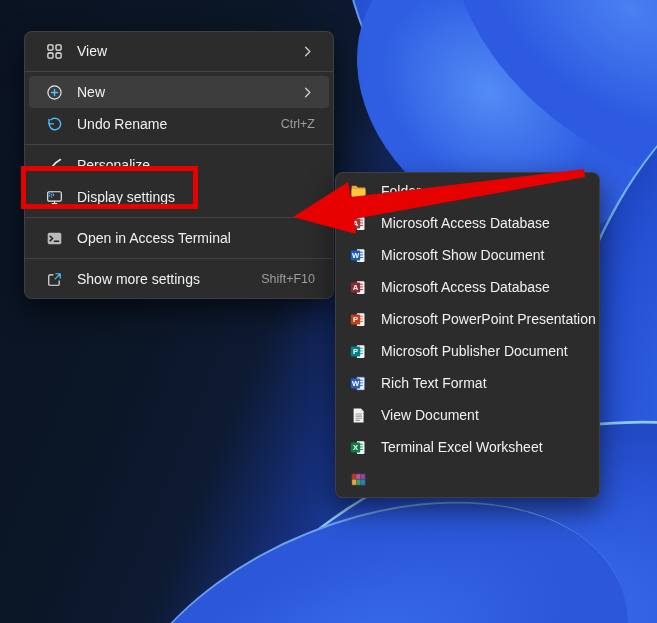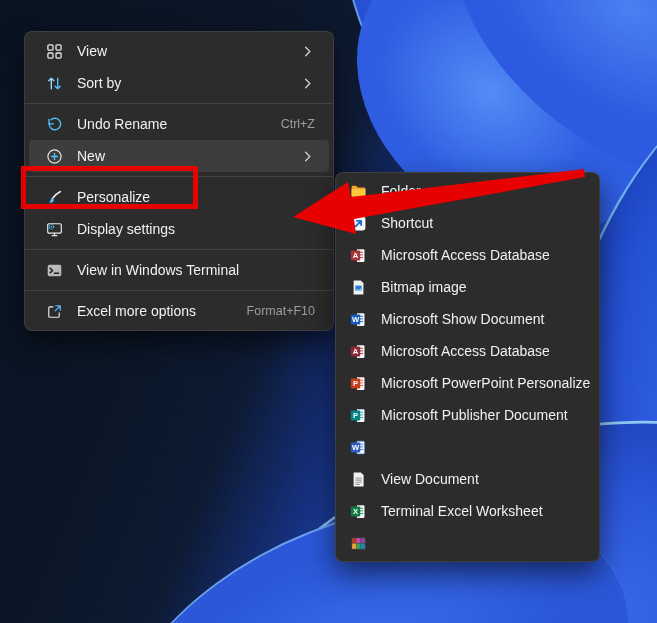--- a/index.html
+++ b/index.html
@@ -83,58 +83,44 @@
             <rect x="9.4" y="9.4" width="4.8" height="4.8" rx="1"></rect>
           </svg>
         </span>
         <span class="lbl">View</span>
         <span class="chev">
           <svg viewBox="0 0 16 16" fill="none" stroke="#cfcfcf" stroke-width="1.4" stroke-linecap="round" stroke-linejoin="round">
             <path d="M6 3.5 10.5 8 6 12.5"></path>
           </svg>
         </span>
       </div>
-      <div class="menu-row">
-        <span class="icn">
-          <svg viewBox="0 0 16 16" fill="none" stroke="#4cc2ff" stroke-width="1.3" stroke-linecap="round" stroke-linejoin="round">
-            <path d="M5 13V3M5 3 2.6 5.4M5 3l2.4 2.4" stroke="#9fd4ff"></path>
-            <path d="M11 3v10m0 0-2.4-2.4M11 13l2.4-2.4"></path>
-          </svg>
-        </span>
-        <span class="lbl">Sort by</span>
-        <span class="chev">
-          <svg viewBox="0 0 16 16" fill="none" stroke="#cfcfcf" stroke-width="1.4" stroke-linecap="round" stroke-linejoin="round">
-            <path d="M6 3.5 10.5 8 6 12.5"></path>
-          </svg>
-        </span>
-      </div>
-      <div class="separator"></div>
-      <div class="menu-row">
-        <span class="icn">
-          <svg viewBox="0 0 16 16" fill="none" stroke="#4cc2ff" stroke-width="1.3" stroke-linecap="round" stroke-linejoin="round">
-            <path d="M2.8 3.2v4.2H7"></path>
-            <path d="M3 7.2A5.4 5.4 0 1 0 4.7 3.6"></path>
-          </svg>
-        </span>
-        <span class="lbl">Undo Rename</span>
-        <span class="sc">Ctrl+Z</span>
-      </div>
+      <div class="separator"></div>
       <div class="menu-row highlighted">
         <span class="icn">
           <svg viewBox="0 0 16 16">
             <circle cx="8" cy="8" r="6.2" fill="none" stroke="#e9e9e9" stroke-width="1.1"></circle>
             <path d="M8 5.2v5.6M5.2 8h5.6" stroke="#4cc2ff" stroke-width="1.3" stroke-linecap="round"></path>
           </svg>
         </span>
         <span class="lbl">New</span>
         <span class="chev">
           <svg viewBox="0 0 16 16" fill="none" stroke="#cfcfcf" stroke-width="1.4" stroke-linecap="round" stroke-linejoin="round">
             <path d="M6 3.5 10.5 8 6 12.5"></path>
           </svg>
         </span>
+      </div>
+      <div class="menu-row">
+        <span class="icn">
+          <svg viewBox="0 0 16 16" fill="none" stroke="#4cc2ff" stroke-width="1.3" stroke-linecap="round" stroke-linejoin="round">
+            <path d="M2.8 3.2v4.2H7"></path>
+            <path d="M3 7.2A5.4 5.4 0 1 0 4.7 3.6"></path>
+          </svg>
+        </span>
+        <span class="lbl">Undo Rename</span>
+        <span class="sc">Ctrl+Z</span>
       </div>
       <div class="separator"></div>
       <div class="menu-row">
         <span class="icn">
           <svg viewBox="0 0 16 16" fill="none">
             <path d="M13.6 2.4c-2.6 1.4-6 4.4-7.6 6.6" stroke="#e9e9e9" stroke-width="1.5" stroke-linecap="round"></path>
             <path d="M6.2 8.8c-1.4.3-2 1.4-2.3 2.8-.1.7-.6 1.1-1.3 1.3 1.1.1 3.1.3 4.1-.8.8-.9.8-2.1.3-2.8z" fill="#4cc2ff"></path>
           </svg>
         </span>
         <span class="lbl">Personalize</span>
@@ -152,80 +138,60 @@
       </div>
       <div class="separator"></div>
       <div class="menu-row">
         <span class="icn">
           <svg viewBox="0 0 16 16">
             <rect x="1.6" y="2.6" width="12.8" height="10.8" rx="1.6" fill="#b9b9b9"></rect>
             <path d="M4 6l2.2 2L4 10" stroke="#1f1f1f" stroke-width="1.5" fill="none" stroke-linecap="round" stroke-linejoin="round"></path>
             <path d="M8 10.6h3.8" stroke="#1f1f1f" stroke-width="1.5" stroke-linecap="round"></path>
           </svg>
         </span>
-        <span class="lbl">View in Windows Terminal</span>
+        <span class="lbl">Open in Access Terminal</span>
       </div>
       <div class="separator"></div>
       <div class="menu-row">
         <span class="icn">
           <svg viewBox="0 0 16 16" fill="none" stroke="#e9e9e9" stroke-width="1.1">
             <path d="M7 3.6H3.6a1 1 0 0 0-1 1v7.8a1 1 0 0 0 1 1h7.8a1 1 0 0 0 1-1V9"></path>
             <path d="M9.2 2.6h4.2v4.2M13.2 2.8 8.6 7.4" stroke="#4cc2ff" stroke-linecap="round" stroke-linejoin="round"></path>
           </svg>
         </span>
-        <span class="lbl">Excel more options</span>
-        <span class="sc">Format+F10</span>
+        <span class="lbl">Show more settings</span>
+        <span class="sc">Shift+F10</span>
       </div>
     </nav>
   <nav class="menu" id="submenu">
       <div class="menu-row">
         <span class="icn">
           <svg viewBox="0 0 16 16">
             <path d="M1.5 3.6a1 1 0 0 1 1-1h3.3l1.6 1.6h6.1a1 1 0 0 1 1 1v6.6a1.2 1.2 0 0 1-1.2 1.2H2.7a1.2 1.2 0 0 1-1.2-1.2z" fill="#f0a22e"></path>
             <path d="M1.5 5.9h13v5.9a1.2 1.2 0 0 1-1.2 1.2H2.7a1.2 1.2 0 0 1-1.2-1.2z" fill="#ffc83d"></path>
           </svg>
         </span>
         <span class="lbl">Folder</span>
-      </div>
-      <div class="menu-row">
-        <span class="icn">
-          <svg viewBox="0 0 16 16">
-            <rect x="1.5" y="1.5" width="13" height="13" rx="2.6" fill="#f4f6fb"></rect>
-            <path d="M5.4 10.6 10 6M6.5 5.5h4v4" stroke="#1e6fd9" stroke-width="1.7" fill="none" stroke-linecap="round" stroke-linejoin="round"></path>
-          </svg>
-        </span>
-        <span class="lbl">Shortcut</span>
       </div>
       <div class="menu-row">
         <span class="icn">
           <svg viewBox="0 0 16 16">
             <path d="M6.5 2h6.2a.9.9 0 0 1 .9.9v10.2a.9.9 0 0 1-.9.9H6.5z" fill="#f5f5f5"></path>
             <rect x="8.2" y="4.4" width="4" height="1" fill="#c25053"></rect>
             <rect x="8.2" y="6.9" width="4" height="1" fill="#c25053"></rect>
             <rect x="8.2" y="9.4" width="4" height="1" fill="#c25053"></rect>
             <rect x="0.8" y="3.2" width="8.8" height="9.6" rx="1" fill="#a4373a"></rect>
             <text x="5.2" y="10.6" font-size="7.2" font-weight="bold" fill="#fff" text-anchor="middle" font-family="Liberation Sans,sans-serif">A</text>
           </svg>
         </span>
         <span class="lbl">Microsoft Access Database</span>
       </div>
       <div class="menu-row">
         <span class="icn">
           <svg viewBox="0 0 16 16">
-            <path d="M3.4 1.5h6.6l2.6 2.6v10.4H3.4z" fill="#f2f2f2"></path>
-            <path d="M10 1.5v2.6h2.6" fill="#d8d8d8"></path>
-            <rect x="5" y="6.2" width="6" height="4.8" fill="#2b7cd3"></rect>
-            <path d="M5 11l2-1.8 1.4 1.2L10.2 8.6l.8.9V11z" fill="#8fd0f8"></path>
-          </svg>
-        </span>
-        <span class="lbl">Bitmap image</span>
-      </div>
-      <div class="menu-row">
-        <span class="icn">
-          <svg viewBox="0 0 16 16">
             <path d="M6.5 2h6.2a.9.9 0 0 1 .9.9v10.2a.9.9 0 0 1-.9.9H6.5z" fill="#f5f5f5"></path>
             <rect x="8.2" y="4.4" width="4" height="1" fill="#2b7cd3"></rect>
             <rect x="8.2" y="6.9" width="4" height="1" fill="#2b7cd3"></rect>
             <rect x="8.2" y="9.4" width="4" height="1" fill="#2b7cd3"></rect>
             <rect x="0.8" y="3.2" width="8.8" height="9.6" rx="1" fill="#185abd"></rect>
             <text x="5.2" y="10.6" font-size="7.2" font-weight="bold" fill="#fff" text-anchor="middle" font-family="Liberation Sans,sans-serif">W</text>
           </svg>
         </span>
         <span class="lbl">Microsoft Show Document</span>
       </div>
@@ -246,21 +212,21 @@
         <span class="icn">
           <svg viewBox="0 0 16 16">
             <path d="M6.5 2h6.2a.9.9 0 0 1 .9.9v10.2a.9.9 0 0 1-.9.9H6.5z" fill="#f5f5f5"></path>
             <rect x="8.2" y="4.4" width="4" height="1" fill="#ed6c47"></rect>
             <rect x="8.2" y="6.9" width="4" height="1" fill="#ed6c47"></rect>
             <rect x="8.2" y="9.4" width="4" height="1" fill="#ed6c47"></rect>
             <rect x="0.8" y="3.2" width="8.8" height="9.6" rx="1" fill="#c43e1c"></rect>
             <text x="5.2" y="10.6" font-size="7.2" font-weight="bold" fill="#fff" text-anchor="middle" font-family="Liberation Sans,sans-serif">P</text>
           </svg>
         </span>
-        <span class="lbl">Microsoft PowerPoint Personalize</span>
+        <span class="lbl">Microsoft PowerPoint Presentation</span>
       </div>
       <div class="menu-row">
         <span class="icn">
           <svg viewBox="0 0 16 16">
             <path d="M6.5 2h6.2a.9.9 0 0 1 .9.9v10.2a.9.9 0 0 1-.9.9H6.5z" fill="#f5f5f5"></path>
             <rect x="8.2" y="4.4" width="4" height="1" fill="#37b3b8"></rect>
             <rect x="8.2" y="6.9" width="4" height="1" fill="#37b3b8"></rect>
             <rect x="8.2" y="9.4" width="4" height="1" fill="#37b3b8"></rect>
             <rect x="0.8" y="3.2" width="8.8" height="9.6" rx="1" fill="#038387"></rect>
             <text x="5.2" y="10.6" font-size="7.2" font-weight="bold" fill="#fff" text-anchor="middle" font-family="Liberation Sans,sans-serif">P</text>
@@ -272,20 +238,21 @@
         <span class="icn">
           <svg viewBox="0 0 16 16">
             <path d="M6.5 2h6.2a.9.9 0 0 1 .9.9v10.2a.9.9 0 0 1-.9.9H6.5z" fill="#f5f5f5" stroke="#4a82d8" stroke-width=".6"></path>
             <rect x="8.2" y="4.4" width="4" height="1" fill="#4a82d8"></rect>
             <rect x="8.2" y="6.9" width="4" height="1" fill="#4a82d8"></rect>
             <rect x="8.2" y="9.4" width="4" height="1" fill="#4a82d8"></rect>
             <rect x="0.8" y="3.2" width="8.8" height="9.6" rx="1" fill="#2b5fc4"></rect>
             <text x="5.2" y="10.6" font-size="7.2" font-weight="bold" fill="#fff" text-anchor="middle" font-family="Liberation Sans,sans-serif">W</text>
           </svg>
         </span>
+        <span class="lbl">Rich Text Format</span>
       </div>
       <div class="menu-row">
         <span class="icn">
           <svg viewBox="0 0 16 16">
             <path d="M3.4 1.5h6.8l2.6 2.6v10.4H3.4z" fill="#f2f2f2"></path>
             <path d="M10.2 1.5v2.6h2.6" fill="#d8d8d8"></path>
             <g stroke="#9a9a9a" stroke-width="1">
               <path d="M5.2 6.6h6M5.2 8.6h6M5.2 10.6h6M5.2 12.6h4"></path>
             </g>
           </svg>

